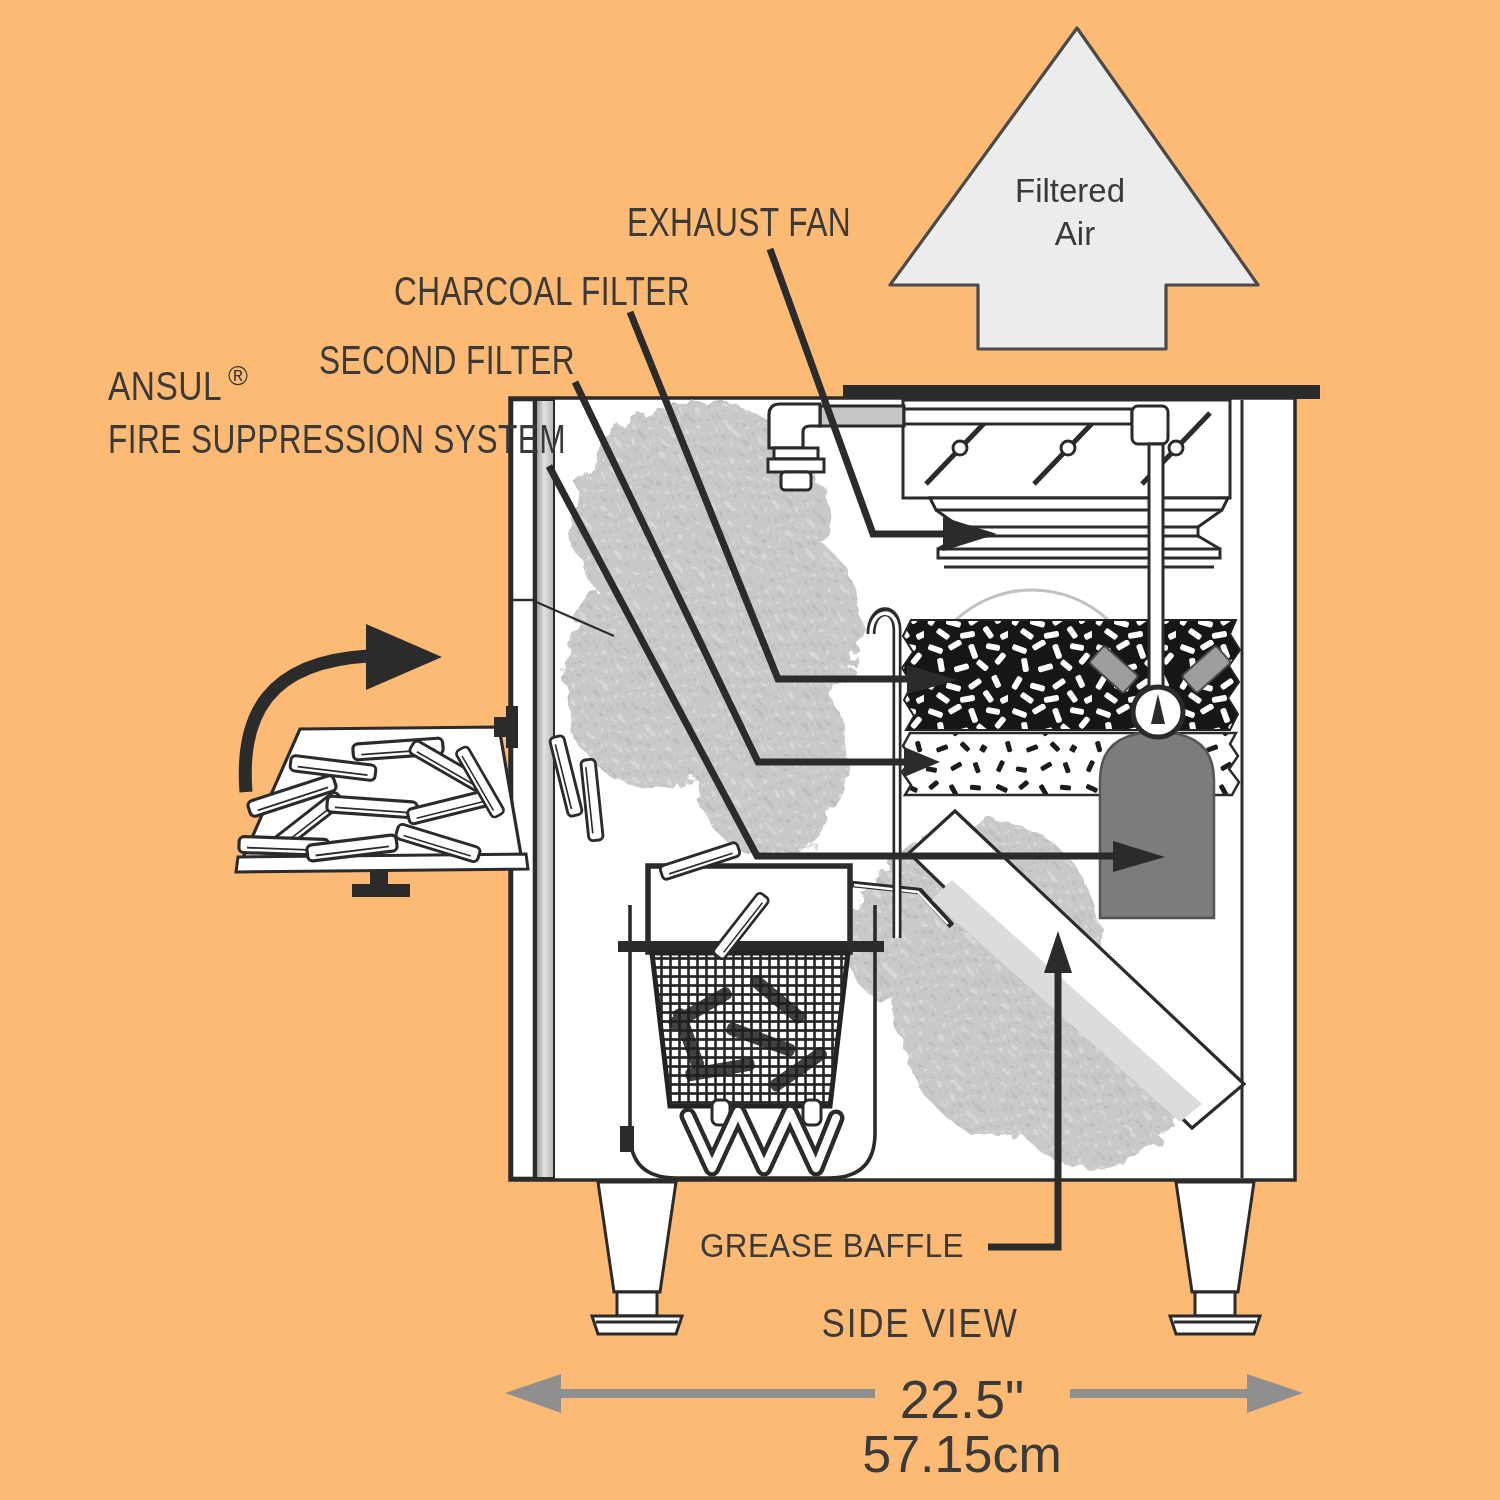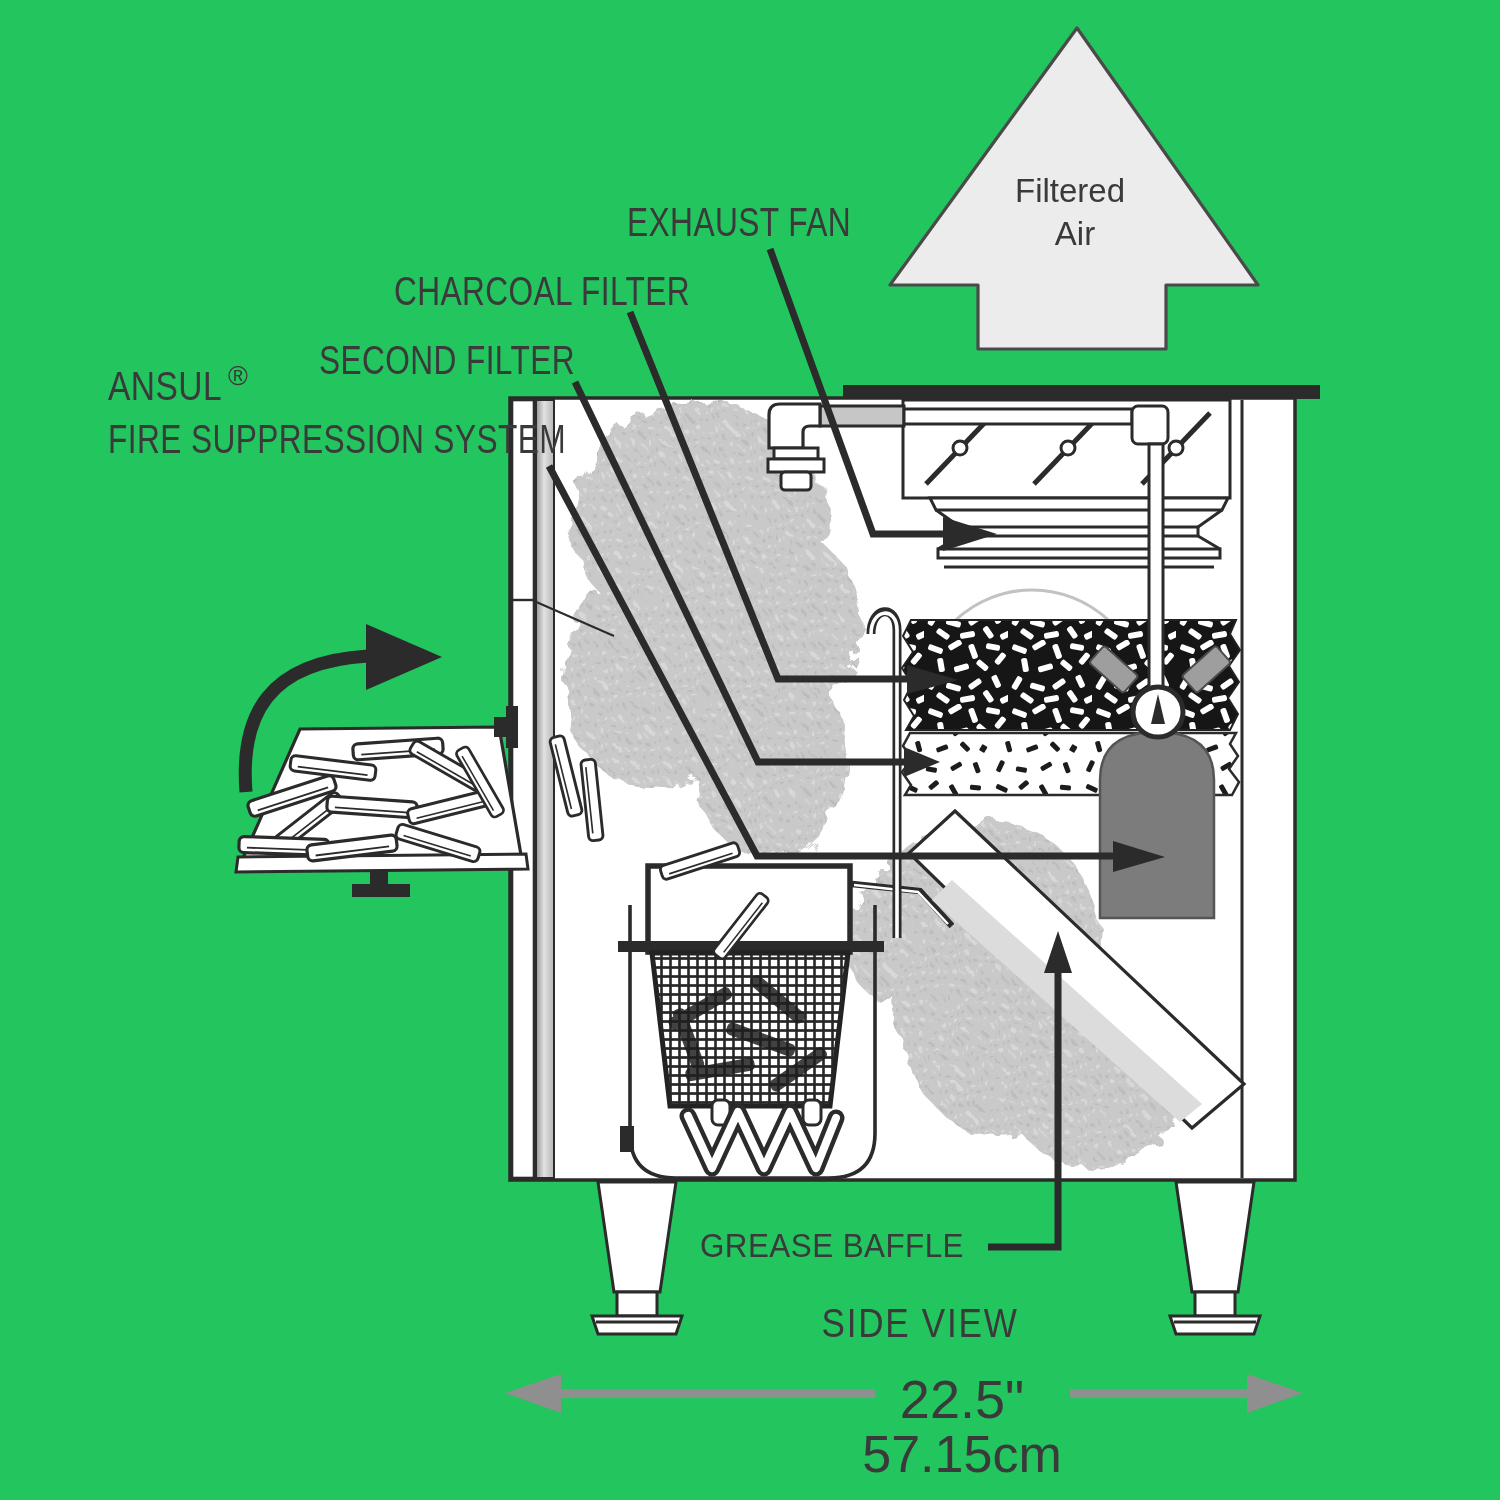--- a/index.html
+++ b/index.html
@@ -1,16 +1,16 @@
 <!DOCTYPE html>
 <html><head>
 <meta charset="utf-8">
 <style>
   html,body{margin:0;padding:0;background:#fff;}
-  .stage{position:relative;width:1500px;height:1500px;background:#22c55e;overflow:hidden;}
+  .stage{position:relative;width:1500px;height:1500px;background:#fdba74;overflow:hidden;}
   svg{display:block;}
   text{font-family:"Liberation Sans", sans-serif;fill:#3a3a3a;}
   .lbl{letter-spacing:.5px;}
 </style>
 </head>
 <body>
 
 <div class="stage">
 <svg width="1500" height="1500" viewBox="0 0 1500 1500">
   <defs>

